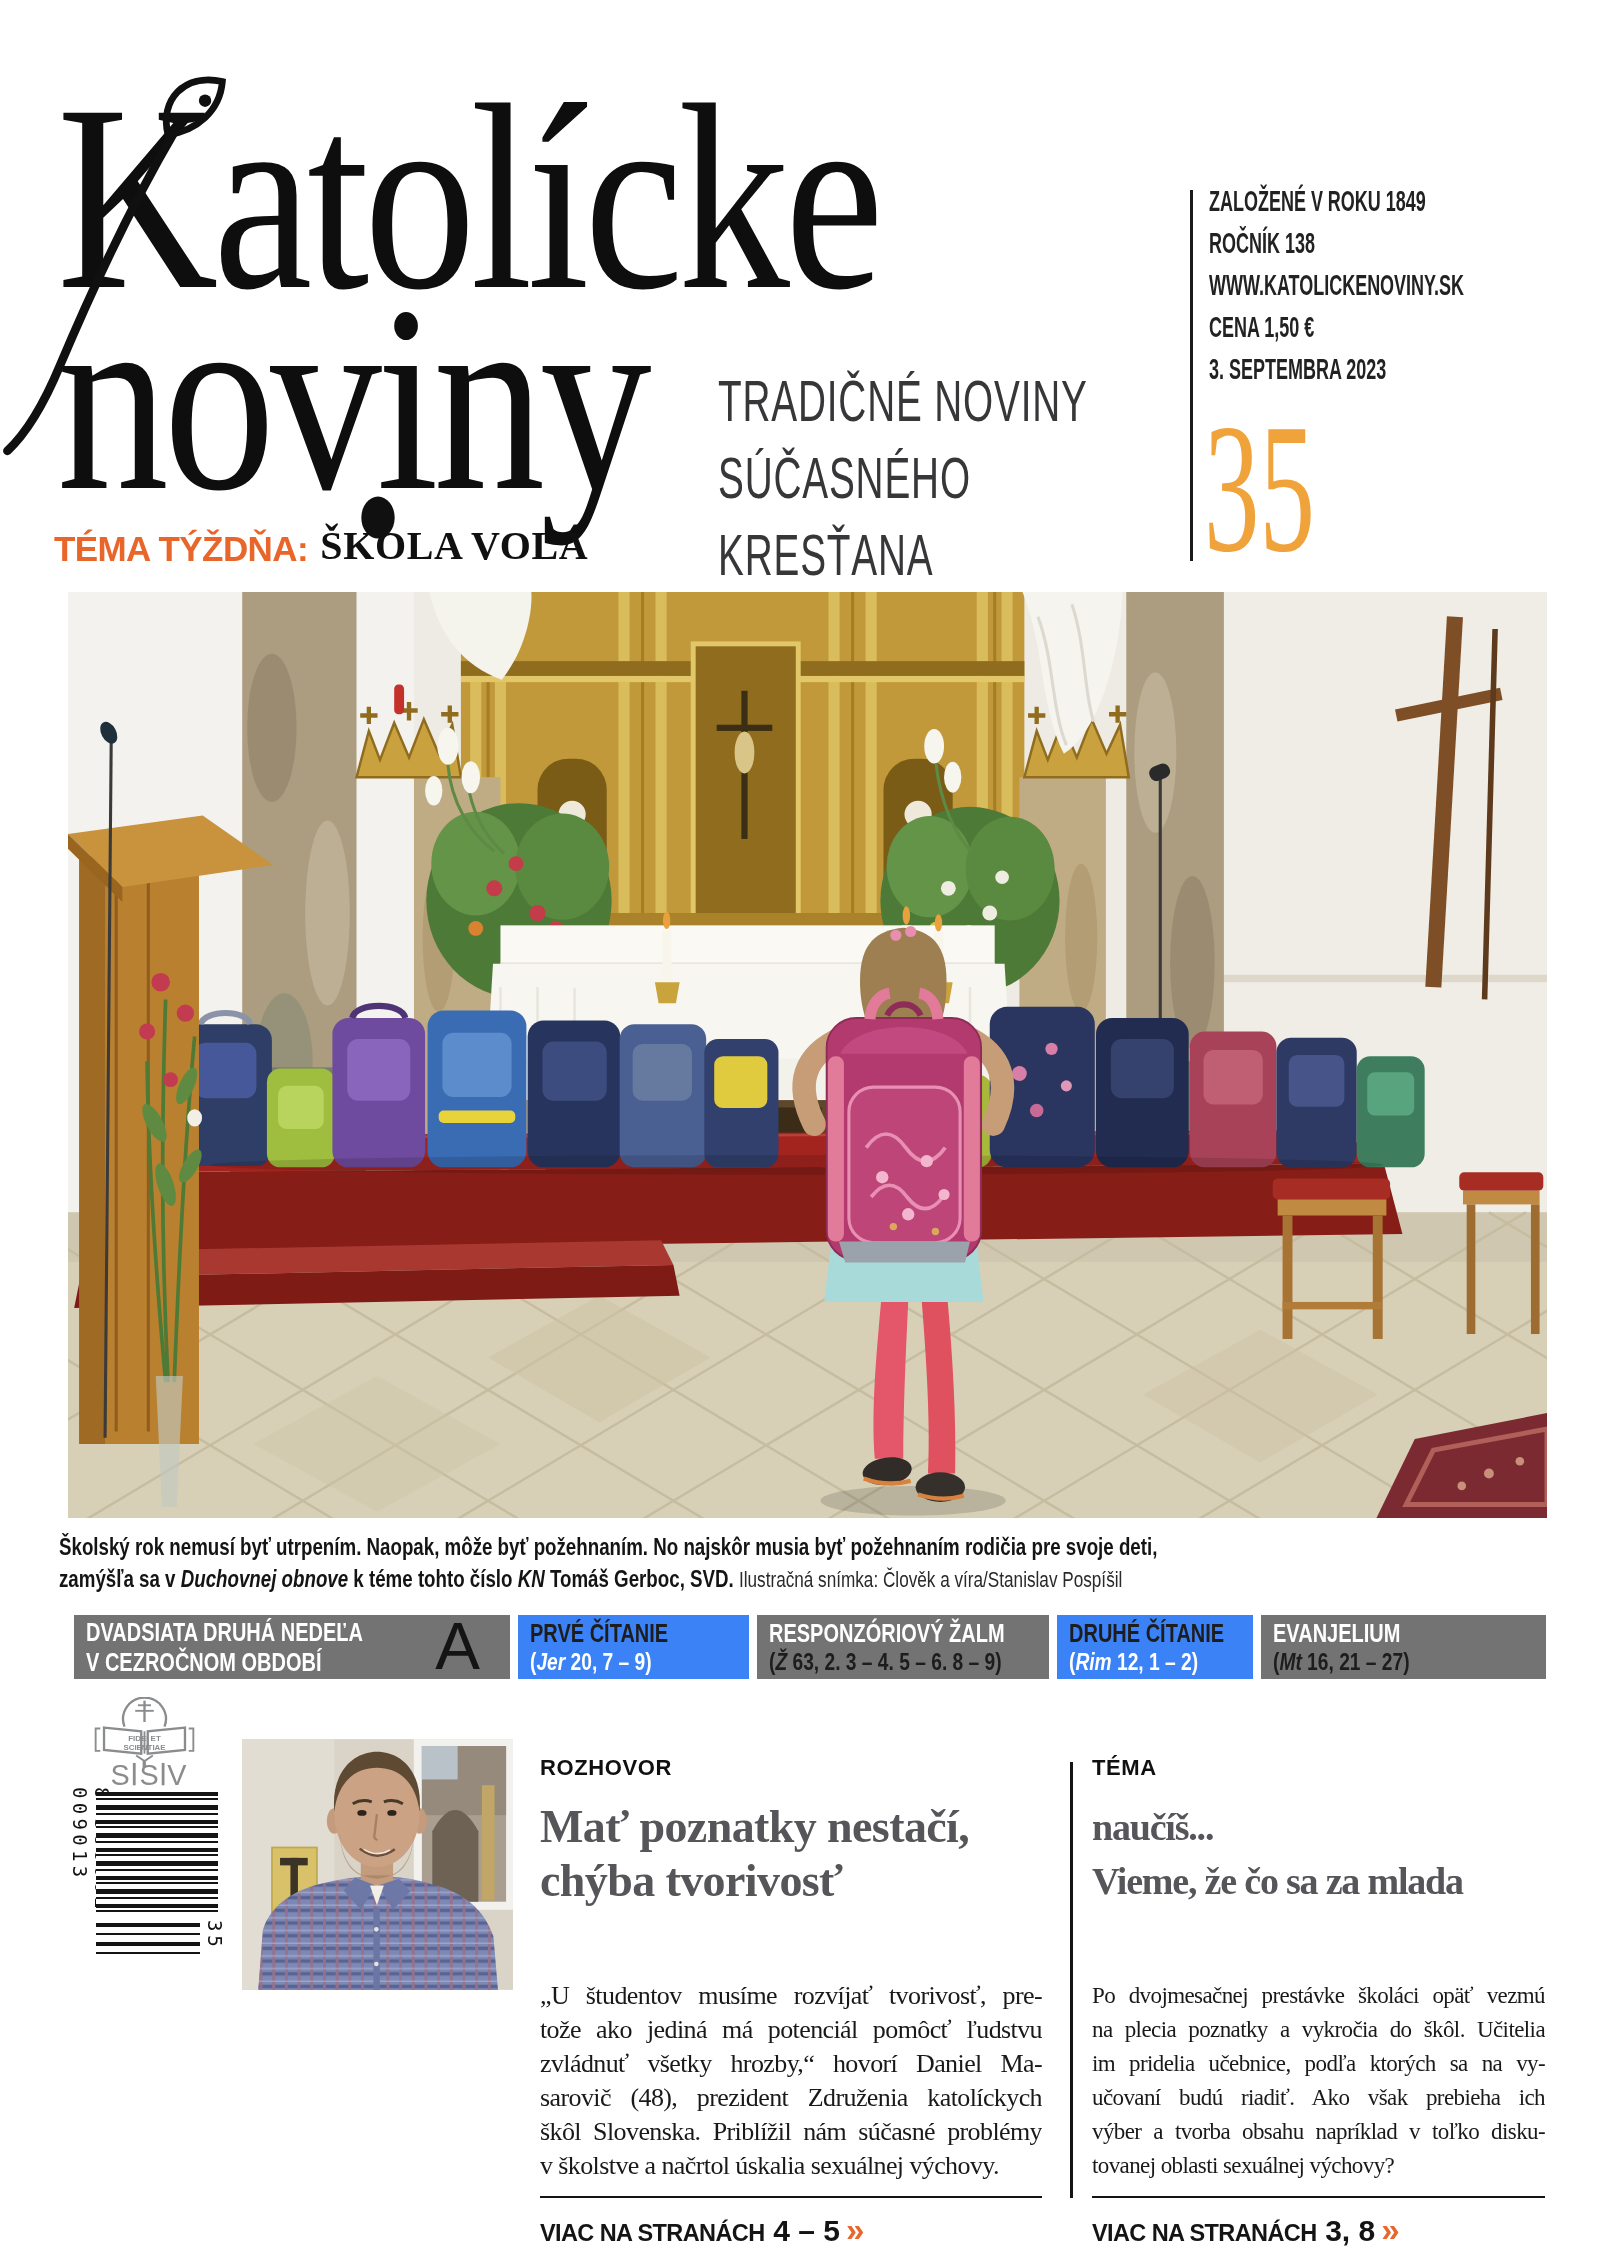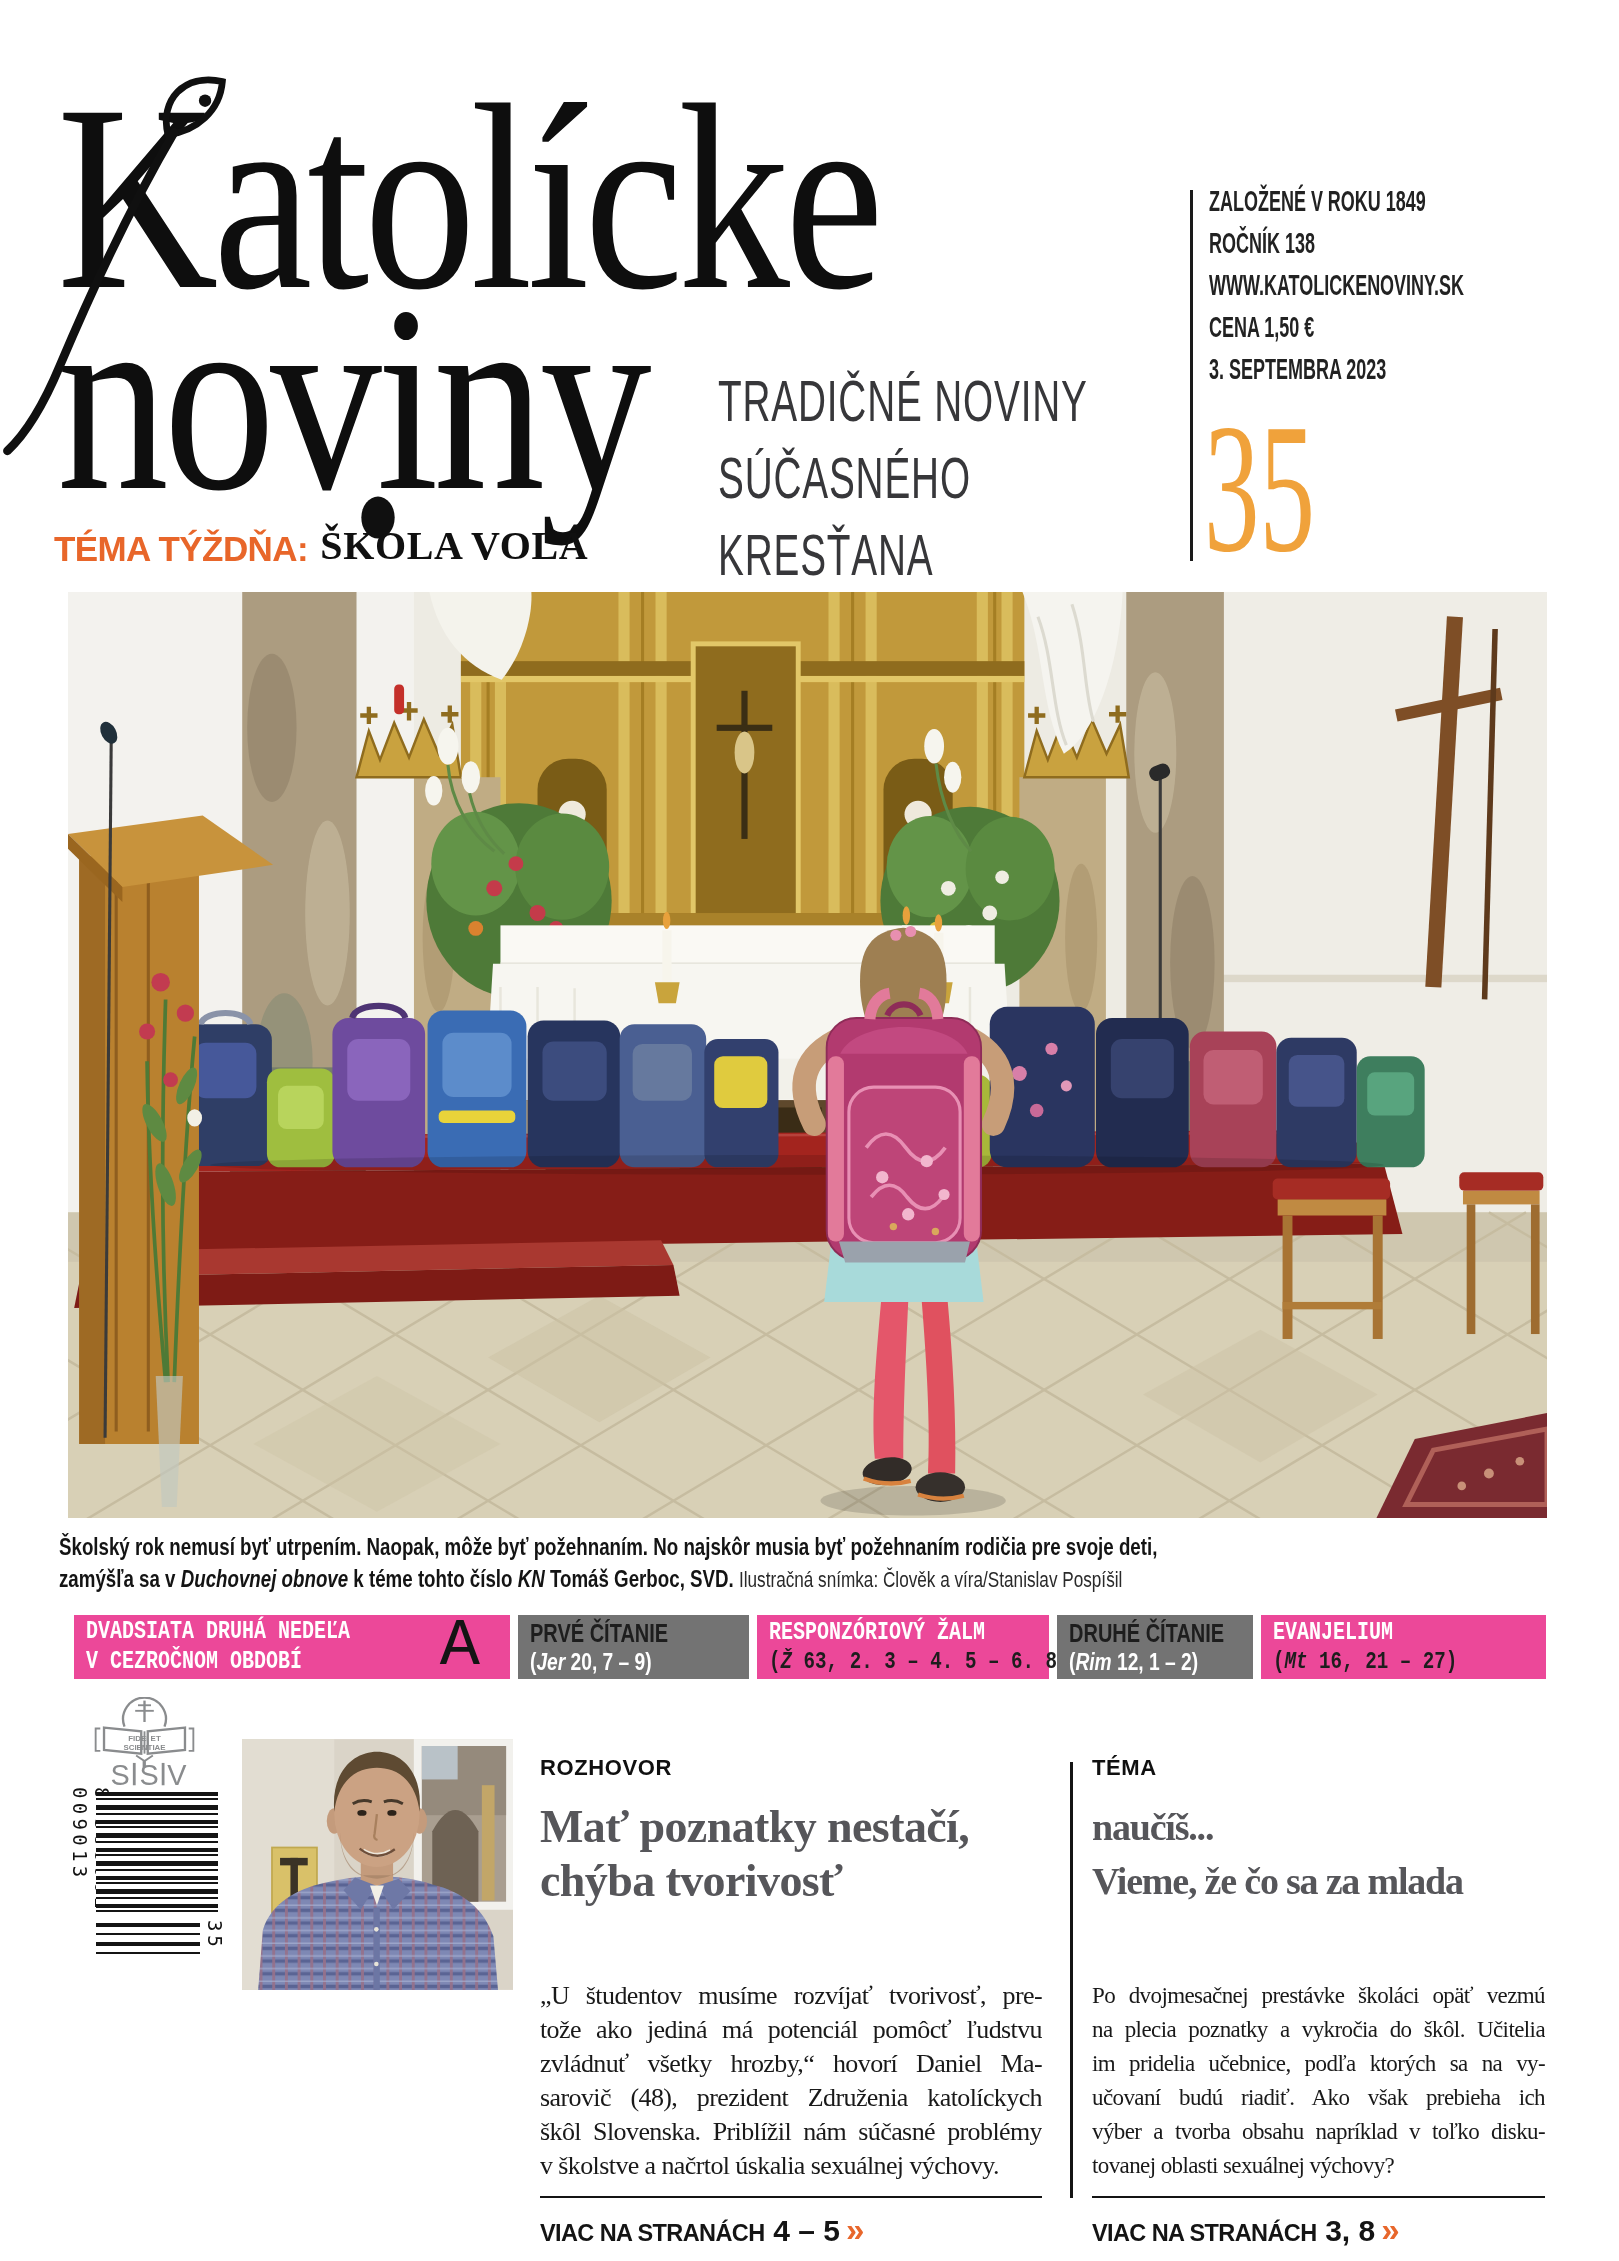--- a/index.html
+++ b/index.html
@@ -30,21 +30,21 @@
   
   .caption{position:absolute;left:59px;top:1531px;width:1482px;}
   .cap-line{font-size:24px;font-weight:bold;color:#141414;line-height:32px;
             transform:scaleX(.78);transform-origin:top left;white-space:nowrap;}
   .cap-line i{font-style:italic;}
   .cap-credit{font-weight:normal;font-size:22px;color:#2a2a2a;}
 
   
   .lit-bar{position:absolute;left:74px;top:1615px;width:1472px;height:64px;display:flex;gap:8px;}
   .seg{position:relative;height:64px;display:flex;flex-direction:column;justify-content:center;padding-left:12.4px;box-sizing:border-box;}
-  .seg.light{background:#ec4899;font-family:Liberation Mono, monospace;} .seg.dark{background:#737373;}
+  .seg.light{background:#737373;} .seg.dark{background:#3b82f6;}
   .seg-inner{transform:scaleX(.8);transform-origin:left center;white-space:nowrap;}
   .seg-title{font-size:25px;font-weight:bold;line-height:30px;}
   .seg-ref{font-size:24px;line-height:28px;font-weight:bold;}
   .seg-ref i{font-style:italic;}
   .t-white{color:#ffffff;} .t-black{color:#1d1d1d;}
   .cycle-a{position:absolute;right:30px;top:-1.2px;font-size:67px;font-weight:normal;color:#141414;line-height:64px;}
   #seg-sunday{width:436px;} #seg-r1{width:231px;} #seg-r2{width:292px;} #seg-r3{width:196px;} #seg-r4{flex:1;}
 
   
   .crest{position:absolute;left:91px;top:1697px;width:107px;height:90px;}

